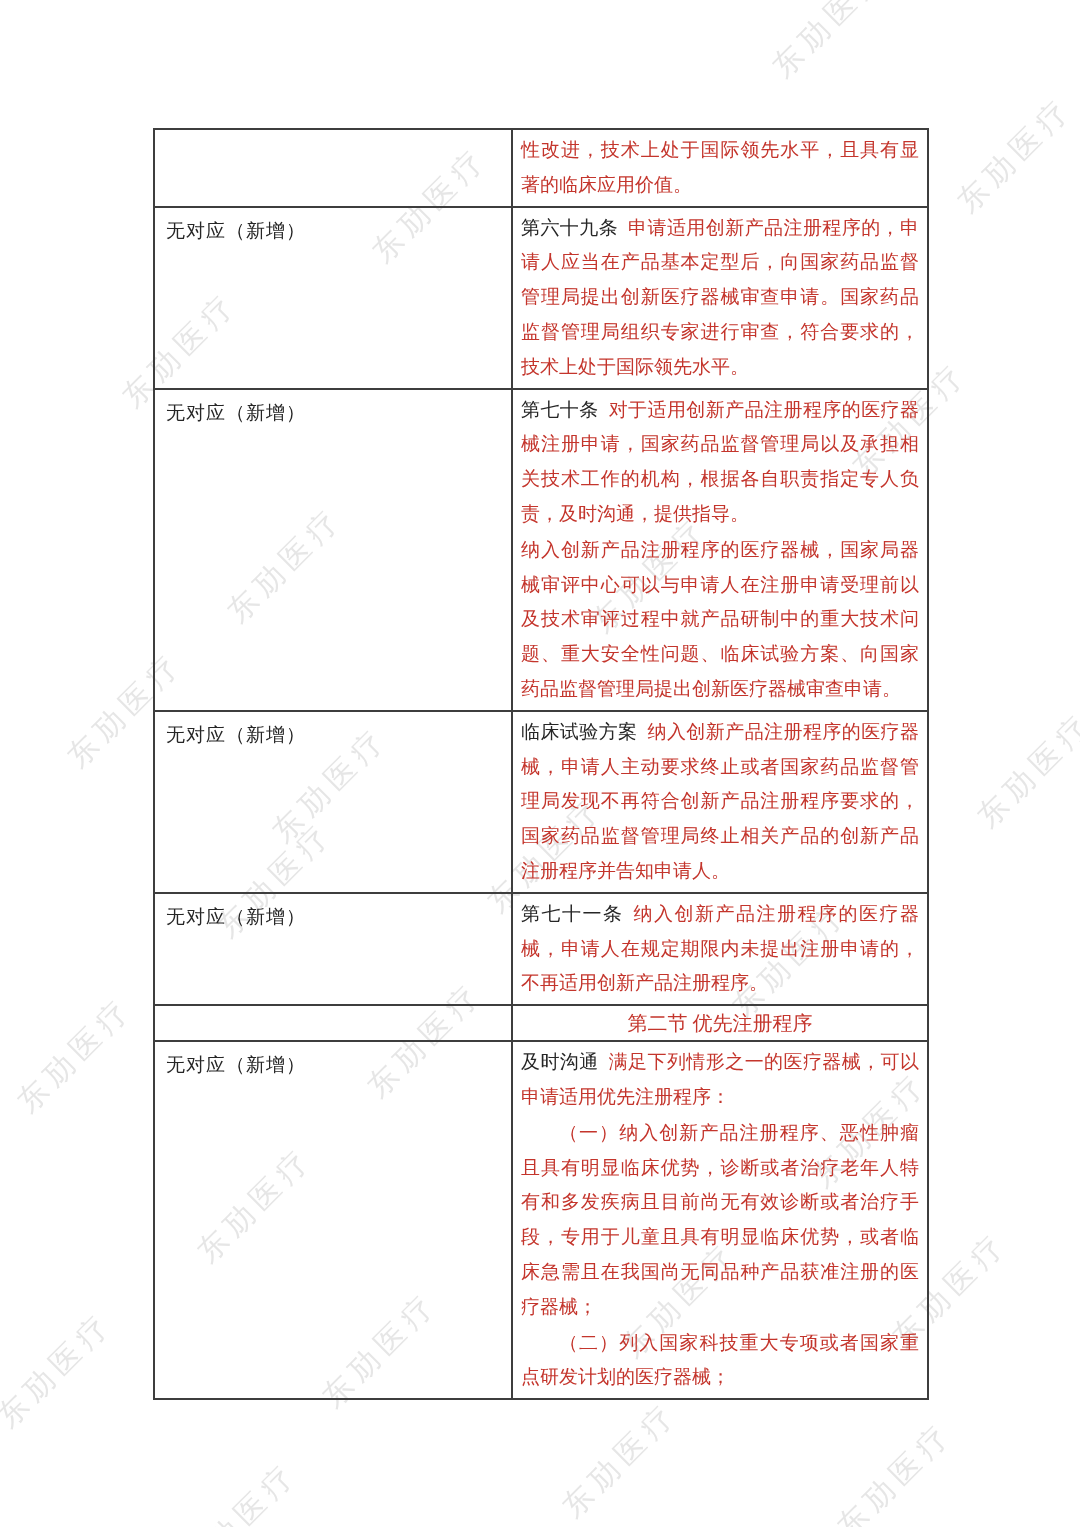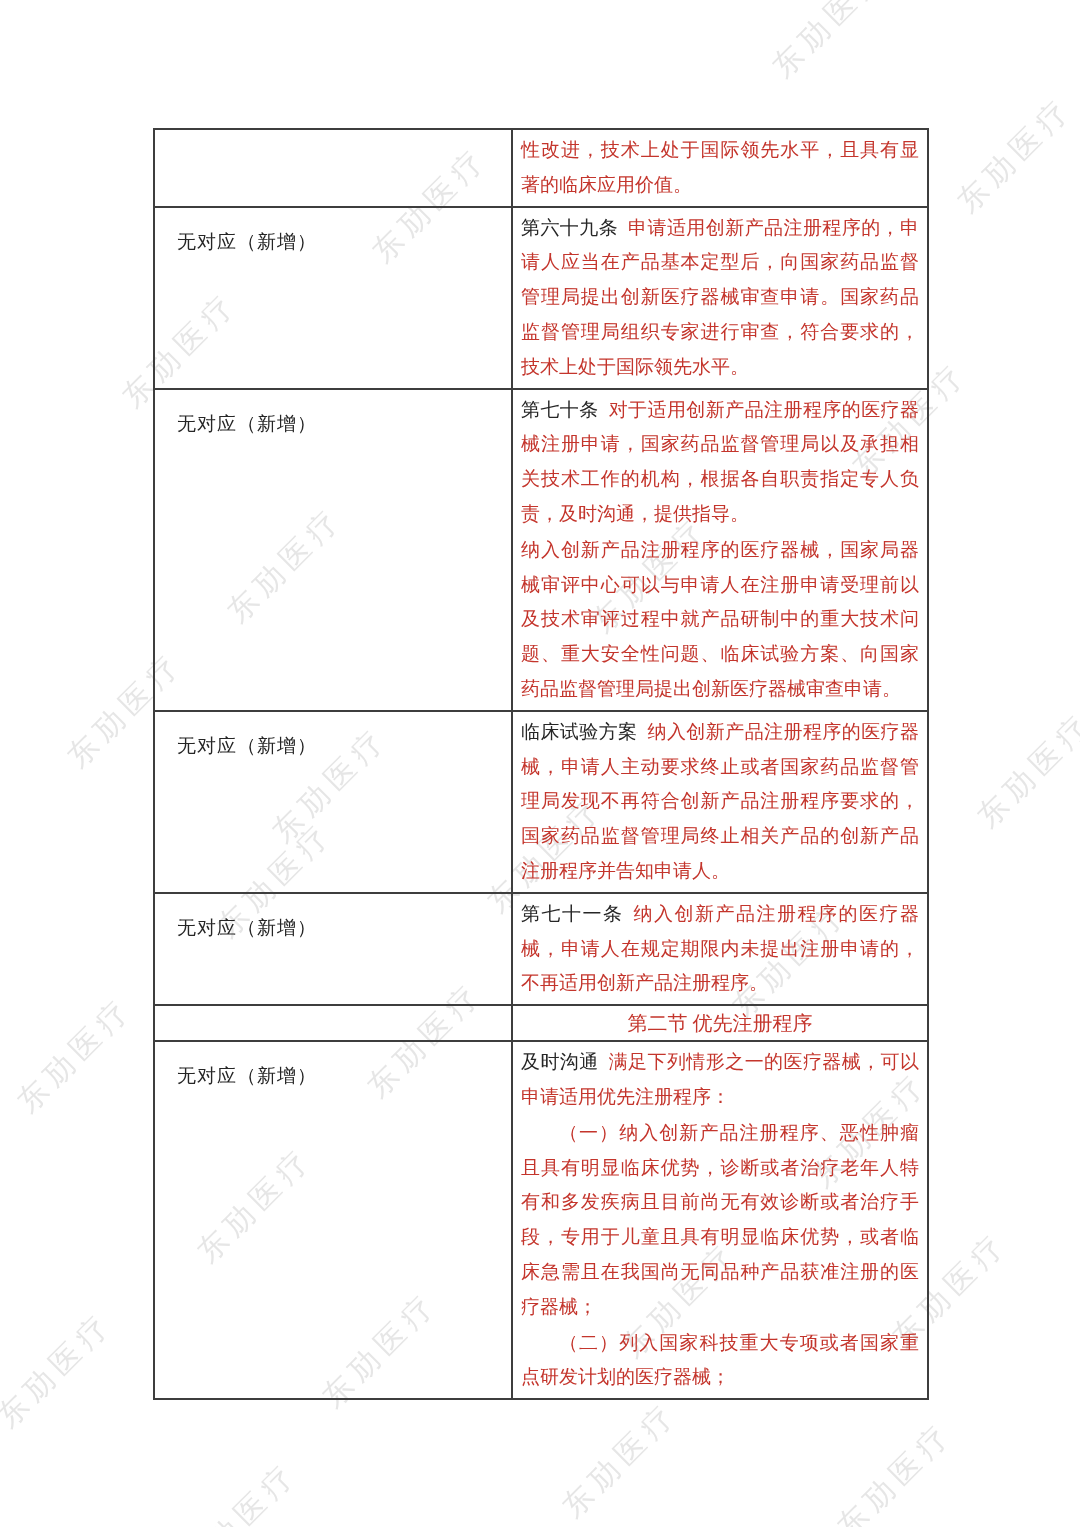--- a/index.html
+++ b/index.html
@@ -34,21 +34,21 @@
     overflow:hidden;
     background:transparent;
   }
   .para{
     margin:1px;font-size:19px;line-height:34.8px;color:var(--red);
     text-align:justify;
   }
   .para.indent2{text-indent:2em;}
   .art-num{color:var(--black);margin-right:10px;}
   .left-label{
-    margin:15px;font-size:19px;line-height:34.8px;color:var(--black);
+    margin:4px;font-size:19px;line-height:34.8px;color:var(--black);
     letter-spacing:1px;text-align:left;
   }
   td.center-cell{text-align:center;vertical-align:middle;padding:0 4px;}
   .section-title{font-size:20px;line-height:32px;color:var(--red);margin:0;}
   .version-label{font-size:20px;line-height:30px;color:var(--black);margin:0;}
 </style>
 </head>
 <body>
 
 <div class="wm-layer" id="wm-layer">

